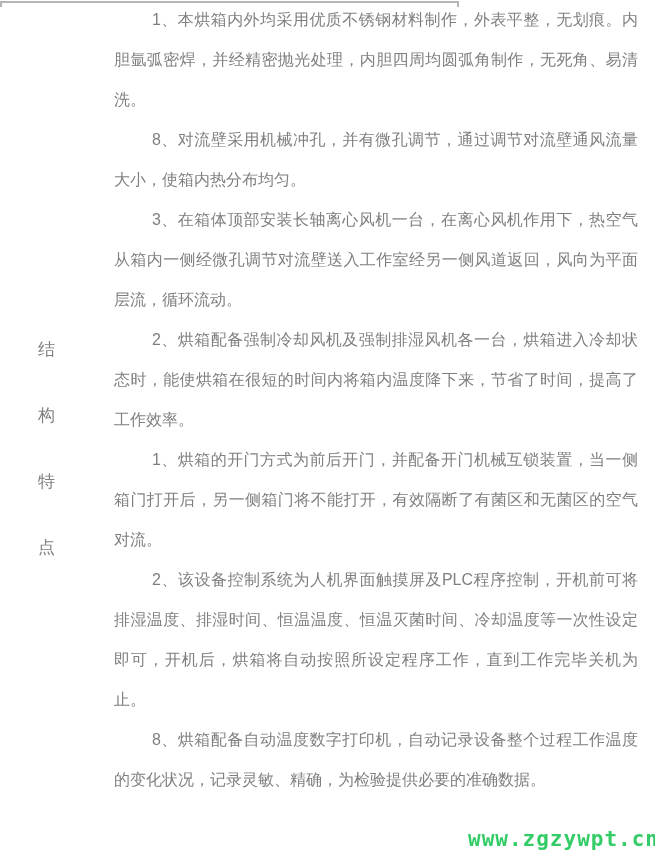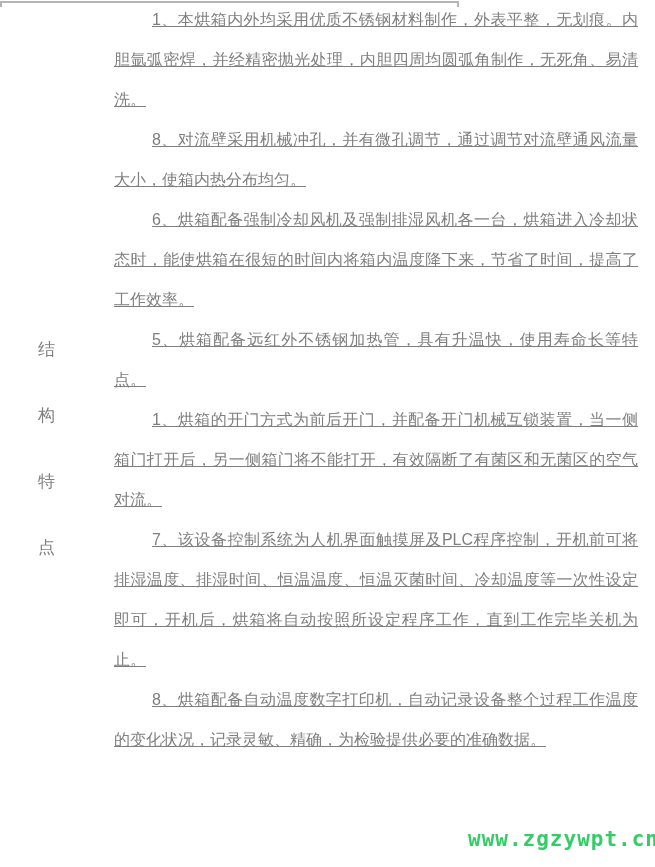--- a/index.html
+++ b/index.html
@@ -52,21 +52,20 @@
     margin-left: 114px;
     width: 524px;
     font-size: 16px;
     line-height: 40px;
     color: #7f7f7f;
     text-align: justify;
   }
   .content p {
     margin: 0;
     text-indent: 38px;
-    text-decoration: underline;
   }
 
   
   .watermark {
     position: absolute;
     left: 468px;
     top: 827px;
     font-family: "DejaVu Sans Mono", monospace;
     font-weight: bold;
     font-size: 21px;
@@ -89,22 +88,22 @@
   <div class="label-col">
     <span>结</span>
     <span>构</span>
     <span>特</span>
     <span>点</span>
   </div>
 
   <div class="content">
     <p>1、本烘箱内外均采用优质不锈钢材料制作，外表平整，无划痕。内胆氩弧密焊，并经精密抛光处理，内胆四周均圆弧角制作，无死角、易清洗。</p>
     <p>8、对流壁采用机械冲孔，并有微孔调节，通过调节对流壁通风流量大小，使箱内热分布均匀。</p>
-    <p>6、烘箱配备强制冷却风机及强制排湿风机各一台，烘箱进入冷却状态时，能使烘箱在很短的时间内将箱内温度降下来，节省了时间，提高了工作效率。</p>
-    <p>5、烘箱配备远红外不锈钢加热管，具有升温快，使用寿命长等特点。</p>
+    <p>3、在箱体顶部安装长轴离心风机一台，在离心风机作用下，热空气从箱内一侧经微孔调节对流壁送入工作室经另一侧风道返回，风向为平面层流，循环流动。</p>
+    <p>2、烘箱配备强制冷却风机及强制排湿风机各一台，烘箱进入冷却状态时，能使烘箱在很短的时间内将箱内温度降下来，节省了时间，提高了工作效率。</p>
     <p>1、烘箱的开门方式为前后开门，并配备开门机械互锁装置，当一侧箱门打开后，另一侧箱门将不能打开，有效隔断了有菌区和无菌区的空气对流。</p>
-    <p>7、该设备控制系统为人机界面触摸屏及PLC程序控制，开机前可将排湿温度、排湿时间、恒温温度、恒温灭菌时间、冷却温度等一次性设定即可，开机后，烘箱将自动按照所设定程序工作，直到工作完毕关机为止。</p>
+    <p>2、该设备控制系统为人机界面触摸屏及PLC程序控制，开机前可将排湿温度、排湿时间、恒温温度、恒温灭菌时间、冷却温度等一次性设定即可，开机后，烘箱将自动按照所设定程序工作，直到工作完毕关机为止。</p>
     <p>8、烘箱配备自动温度数字打印机，自动记录设备整个过程工作温度的变化状况，记录灵敏、精确，为检验提供必要的准确数据。</p>
   </div>
 
   <div class="watermark">www.zgzywpt.cn</div>
 
 </div>
 
 </body></html>

